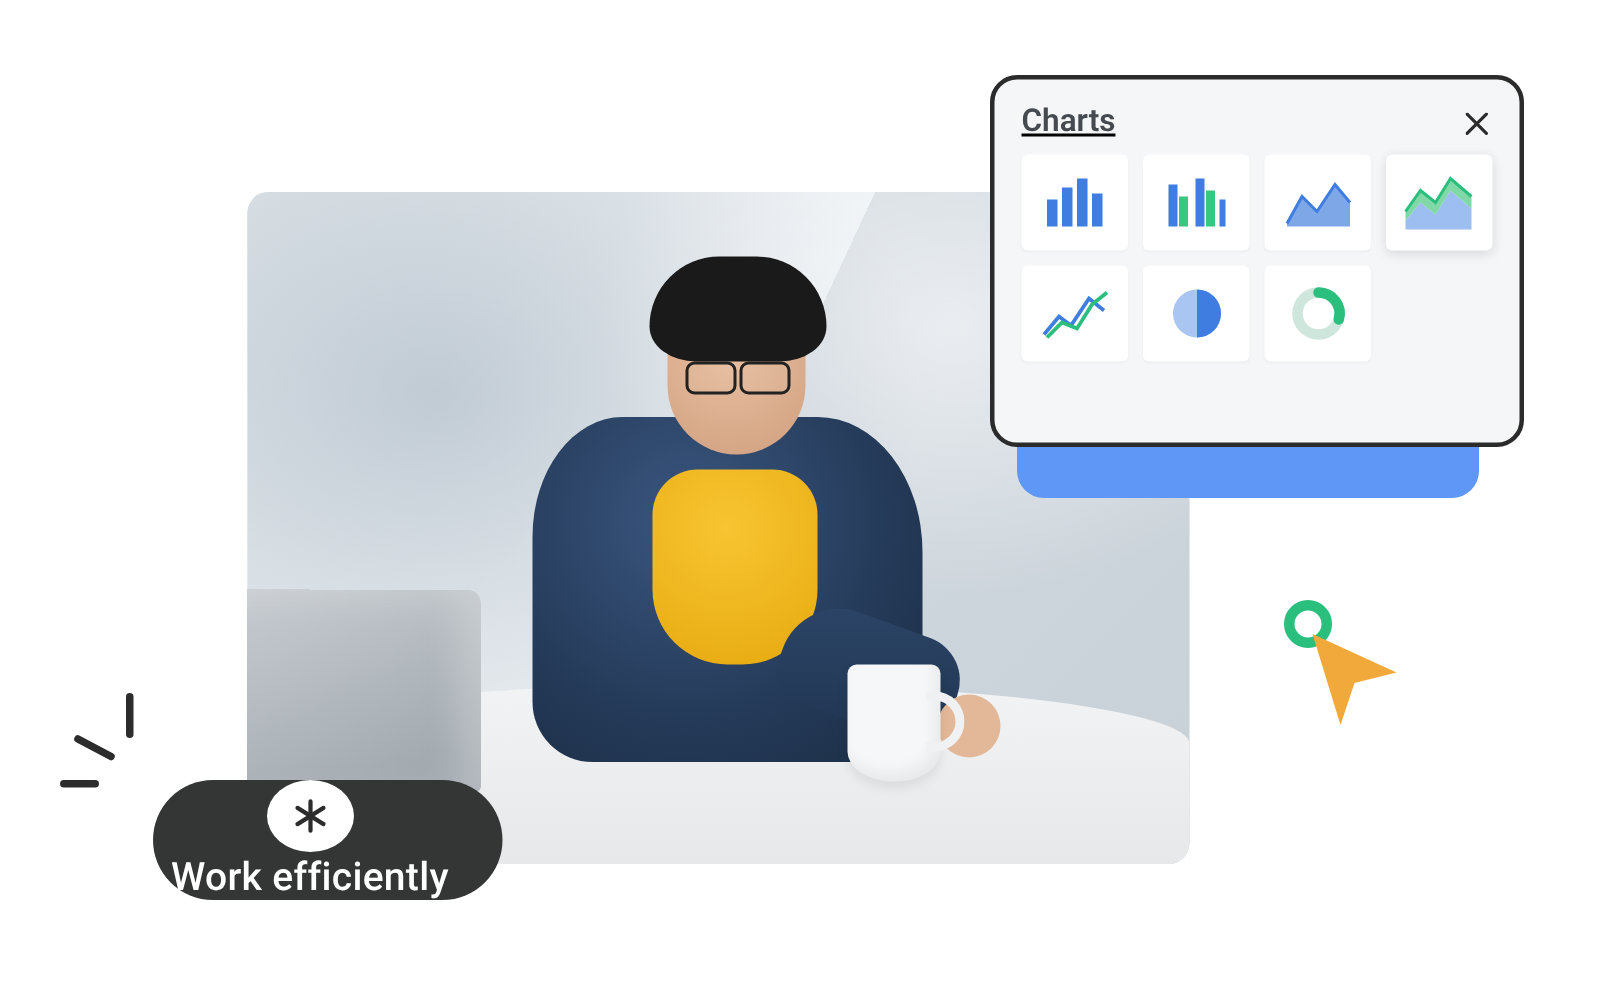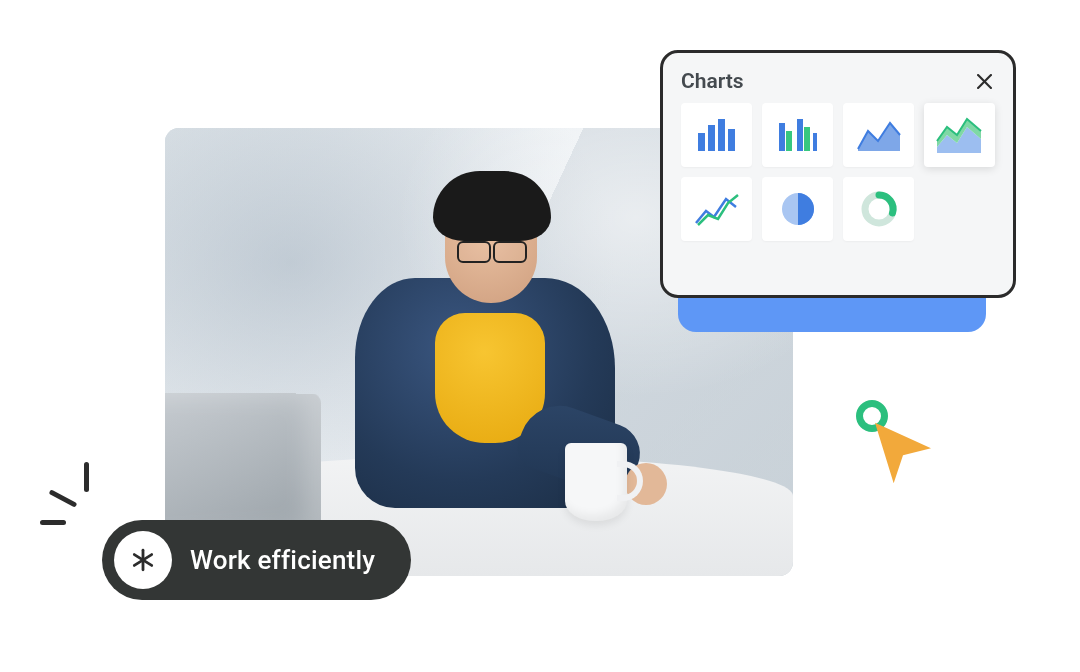--- a/index.html
+++ b/index.html
@@ -147,23 +147,24 @@
   }
 
   
   .pill{
     position:absolute;
     left:102px; top:520px;
     height:80px;
     padding:0 36px 0 12px;
     display:flex;
     align-items:center;
-    gap:18px;
+    gap:2px;
     background:#333635;
     border-radius:44px;
+    flex-direction:column;
   }
   .pill .circle{
     width:58px; height:58px;
     background:#fff;
     border-radius:50%;
     display:flex;
     align-items:center;
     justify-content:center;
   }
   .pill .circle svg{ width:26px; height:26px; }
@@ -220,23 +221,24 @@
     position:absolute;
     left:660px; top:50px;
     width:356px; height:248px;
     background:#f5f6f7;
     border:3px solid #2b2b2b;
     border-radius:18px;
     padding:16px 18px 18px 18px;
   }
   .panel-head{
     display:flex;
-    align-items:center;
+    align-items:flex-end;
     justify-content:space-between;
     margin-bottom:10px;
+    text-decoration:underline;
   }
   .panel-title{
     font-size:21px;
     font-weight:600;
     color:#444a4f;
   }
   .panel-close{
     width:22px; height:22px;
     display:flex; align-items:center; justify-content:center;
     cursor:pointer;

